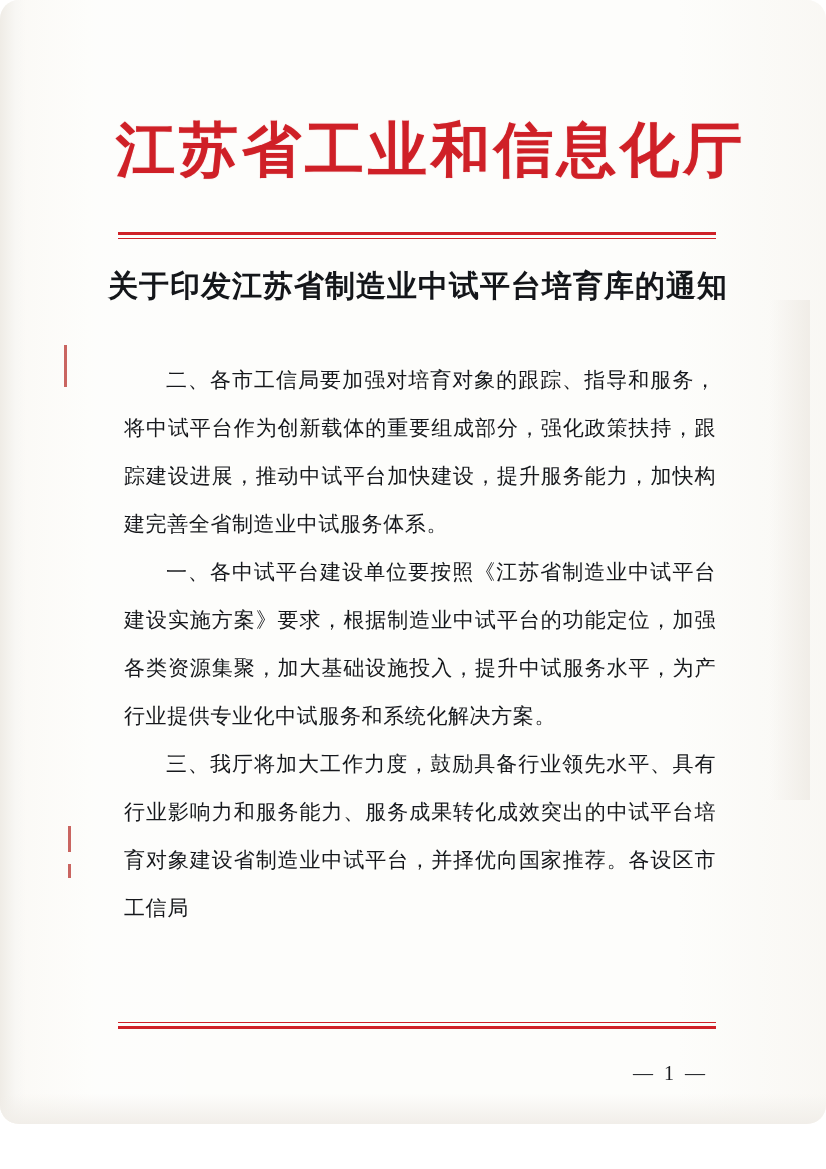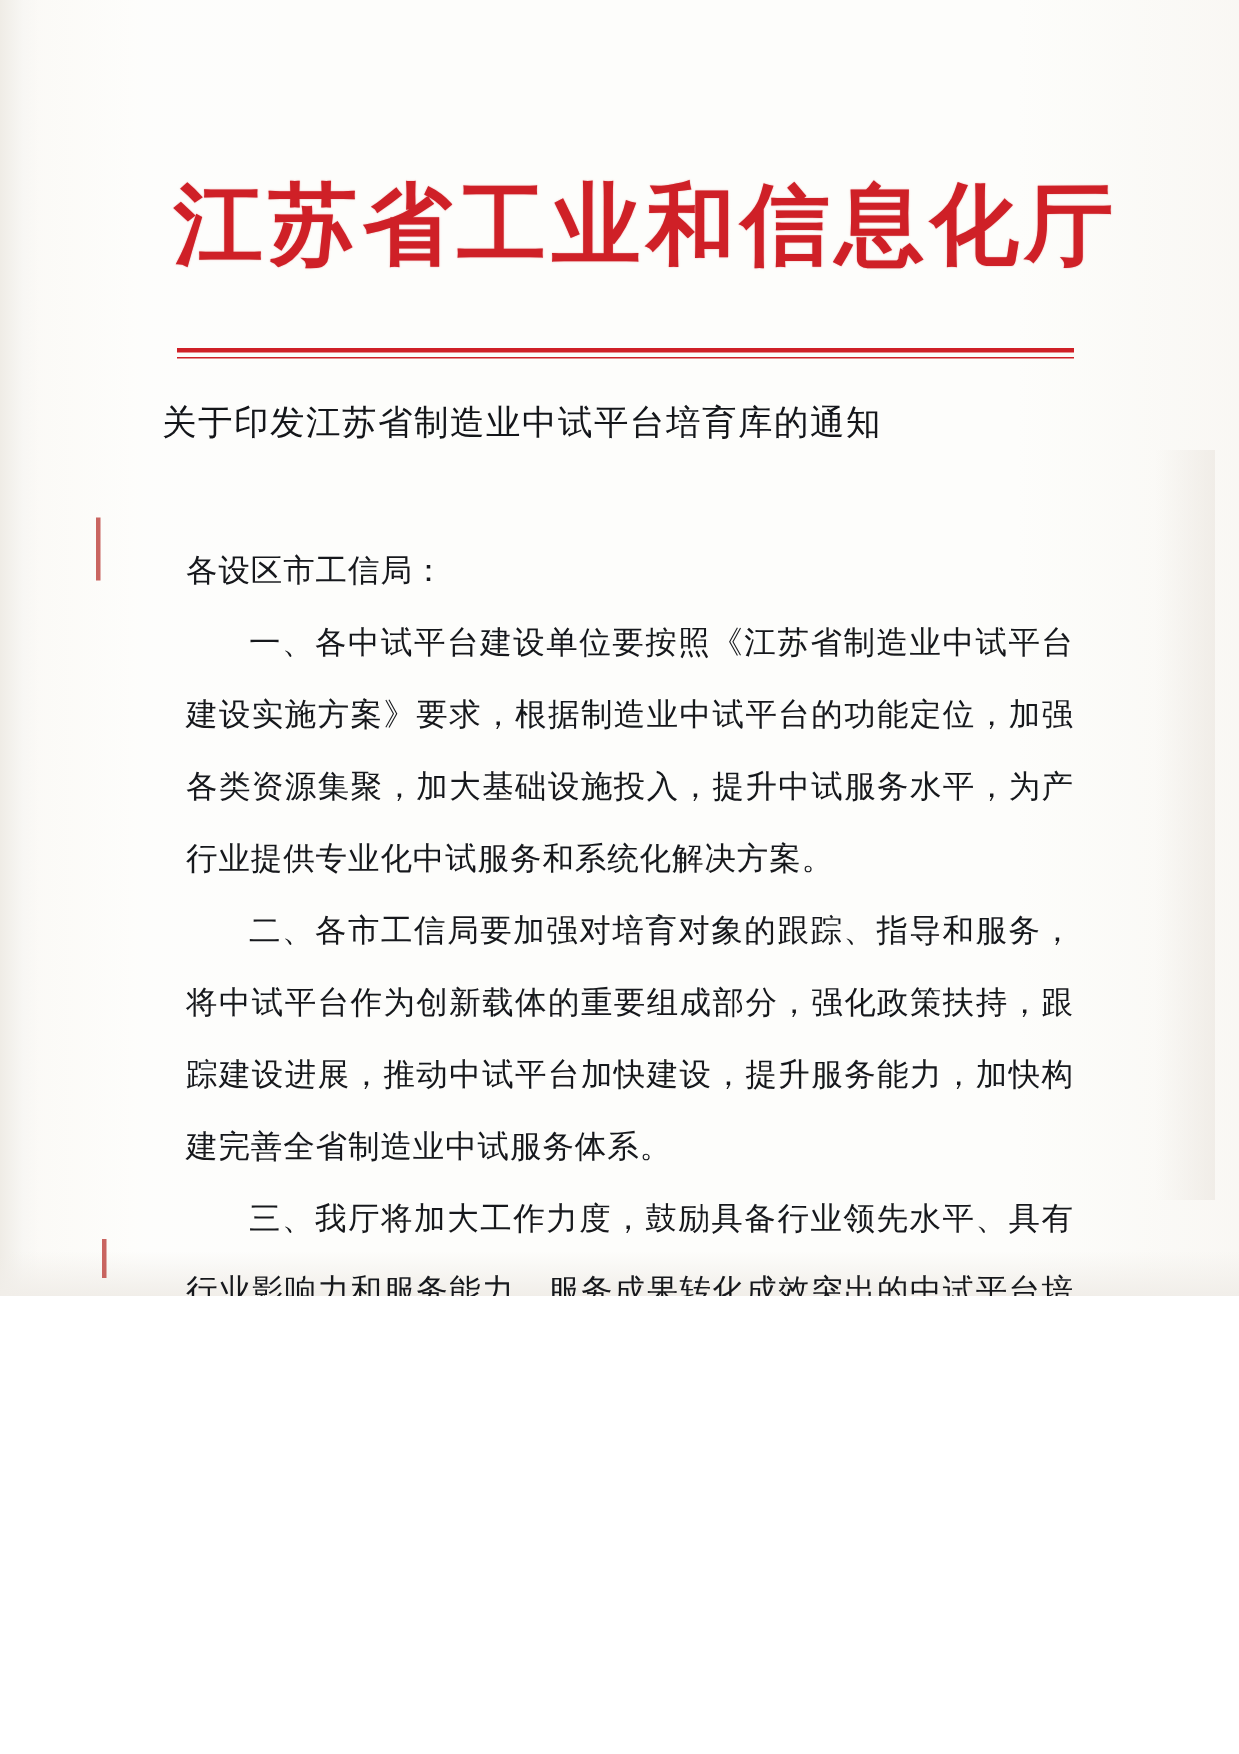--- a/index.html
+++ b/index.html
@@ -6,23 +6,24 @@
     margin: 0;
     padding: 0;
     background: #ffffff;
   }
   body {
     font-family: "Liberation Serif", "DejaVu Serif", serif;
   }
   .page {
     position: relative;
     width: 826px;
-    height: 864px;
+    height: 1124px;
     background: #fdfdfb;
     overflow: hidden;
+    border-radius: 19px;
   }
   
   .paper-tint {
     position: absolute;
     inset: 0;
     background:
       linear-gradient(90deg, rgba(250,248,244,0.9) 0%, rgba(255,255,255,0.2) 12%, rgba(255,255,255,0) 40%),
       linear-gradient(270deg, rgba(248,246,242,0.8) 0%, rgba(255,255,255,0) 18%);
     pointer-events: none;
   }
@@ -84,22 +85,22 @@
   }
 
   
   .doc-title {
     position: absolute;
     left: 0;
     top: 266px;
     width: 614px;
     text-align: left;
     font-family: "DejaVu Serif", "Liberation Serif", serif;
-    font-weight: normal;
-    font-size: 23px;
+    font-weight: bold;
+    font-size: 30px;
     letter-spacing: 1px;
     color: #14161a;
     white-space: nowrap;
   }
 
   
   .content {
     position: absolute;
     left: 16px;
     top: 356px;
@@ -187,23 +188,22 @@
     </div>
 
     <div class="rule-double">
       <div class="rule-thick"></div>
       <div class="rule-thin"></div>
     </div>
 
     <div class="doc-title">关于印发江苏省制造业中试平台培育库的通知</div>
 
     <div class="content">
-      <p class="salutation">各设区市工信局：</p>
+      <p class="indent">二、各市工信局要加强对培育对象的跟踪、指导和服务，将中试平台作为创新载体的重要组成部分，强化政策扶持，跟踪建设进展，推动中试平台加快建设，提升服务能力，加快构建完善全省制造业中试服务体系。</p>
       <p class="indent">一、各中试平台建设单位要按照《江苏省制造业中试平台建设实施方案》要求，根据制造业中试平台的功能定位，加强各类资源集聚，加大基础设施投入，提升中试服务水平，为产行业提供专业化中试服务和系统化解决方案。</p>
-      <p class="indent">二、各市工信局要加强对培育对象的跟踪、指导和服务，将中试平台作为创新载体的重要组成部分，强化政策扶持，跟踪建设进展，推动中试平台加快建设，提升服务能力，加快构建完善全省制造业中试服务体系。</p>
       <p class="indent">三、我厅将加大工作力度，鼓励具备行业领先水平、具有行业影响力和服务能力、服务成果转化成效突出的中试平台培育对象建设省制造业中试平台，并择优向国家推荐。各设区市工信局</p>
     </div>
 
     <div class="rule-bottom">
       <div class="rule-thin2"></div>
       <div class="rule-thick2"></div>
     </div>
 
     <div class="page-number">— 1 —</div>
   </div>

